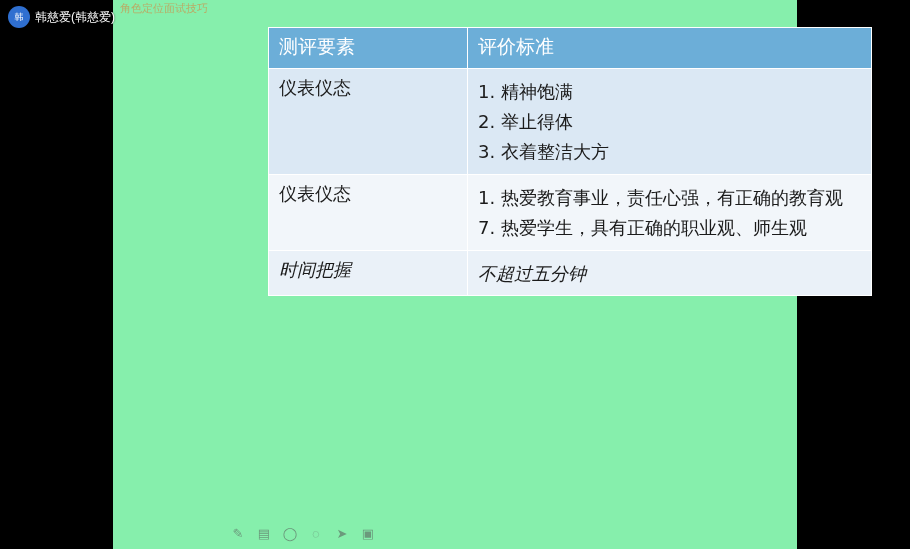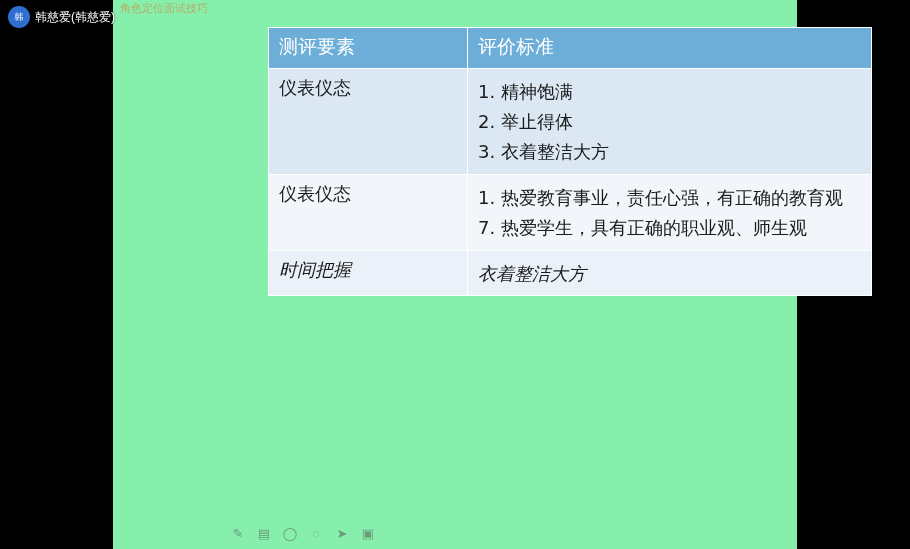--- a/index.html
+++ b/index.html
@@ -190,21 +190,21 @@
                   <li>1. 热爱教育事业，责任心强，有正确的教育观</li>
                   <li>7. 热爱学生，具有正确的职业观、师生观</li>
                 </ul>
               </td>
             </tr>
 
             <tr class="band-e">
               <td class="key">时间把握</td>
               <td>
                 <ul class="lines">
-                  <li>衣着整洁大方</li>
+                  <li>不超过五分钟</li>
                 </ul>
               </td>
             </tr>
 
           </tbody>
         </table>
       </div>
 
       <div class="annot-bar">
         <div class="tool">✎</div>

